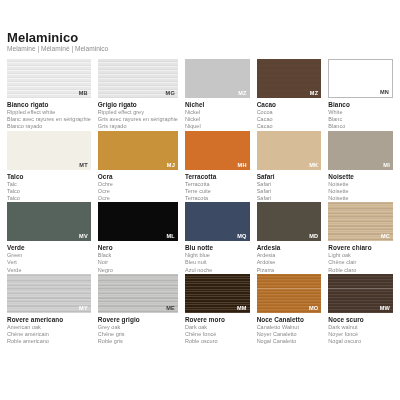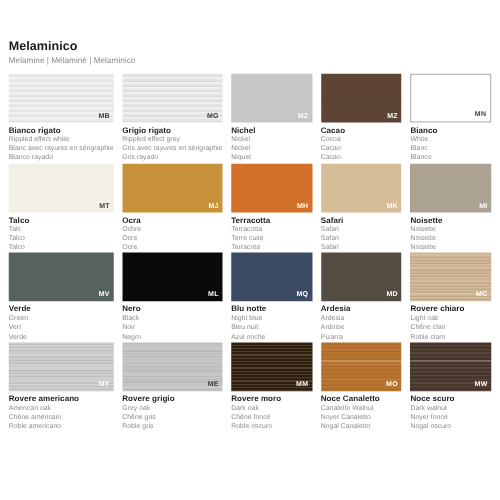--- a/index.html
+++ b/index.html
@@ -20,21 +20,21 @@
     box-sizing: border-box;
     padding: 32px 4px 8px 4px;
     position: relative;
   }
   
   .header {
     padding-left: 3px;
     margin-bottom: 6px;
   }
   .title {
-    font-size: 10px;
+    font-size: 13px;
     font-weight: bold;
     color: #1a1a1a;
     letter-spacing: 0.05px;
     line-height: 11px;
   }
   .subtitle {
     font-size: 6.6px;
     font-weight: normal;
     color: #8d8d8d;
     line-height: 9px;

